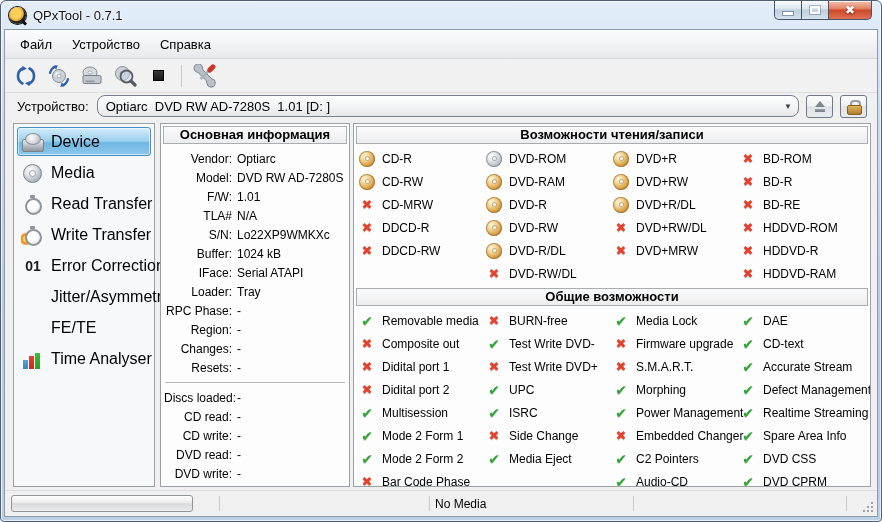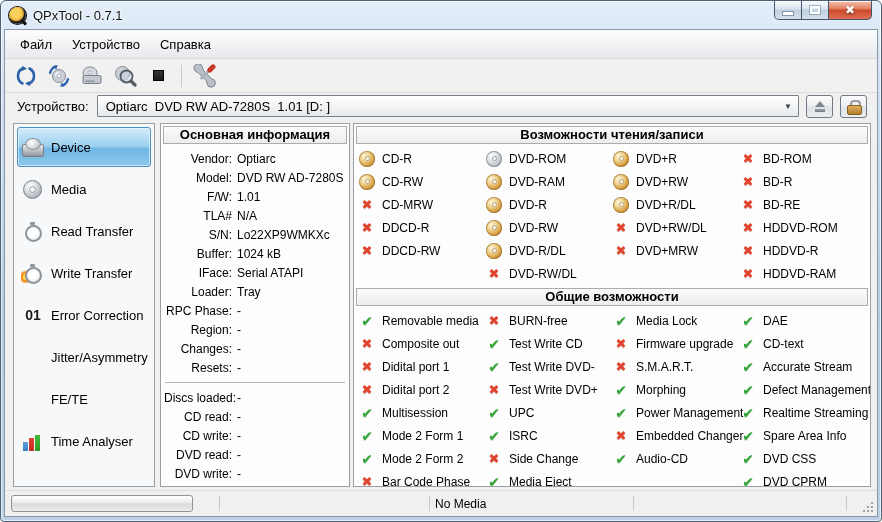--- a/index.html
+++ b/index.html
@@ -47,21 +47,21 @@
     background:#f1f1f1;border-bottom:1px solid #dddddd;}
   .tb-btn{width:30px;height:28px;border:none;background:transparent;padding:0;
     display:flex;align-items:center;justify-content:center;cursor:default;}
   .tb-sep{width:1px;height:22px;background:#c8c8c8;margin:0 5px;flex:none;}
   .stop-sq{width:11px;height:11px;background:linear-gradient(#3a3a3a,#161616);
     box-shadow:inset 0 0 0 1px #000;}
 
   
   .device-bar{height:28px;flex:none;display:flex;align-items:center;padding:0 10px 2px 12px;}
   .dev-label{font-size:13px;margin-right:8px;flex:none;}
-  .combo{flex:1;height:22px;border:1px solid #78828e;border-radius:1px;
+  .combo{flex:1;height:22px;border:1px solid #78828e;border-radius:8px;
     background:linear-gradient(#ffffff,#f2f3f4 55%,#e6e8ea);
     display:flex;align-items:center;padding:0 6px 0 8px;cursor:default;}
   .combo-text{flex:1;font-size:13px;white-space:pre;overflow:hidden;}
   .combo-arrow{font-size:8px;color:#39404a;flex:none;margin-left:6px;}
   .sq-btn{width:27px;height:23px;margin-left:7px;border:1px solid #707a85;border-radius:3px;
     background:linear-gradient(#fdfdfd,#eef0f2 45%,#dfe2e6 52%,#eaedf0);
     display:flex;align-items:center;justify-content:center;padding:0;cursor:default;flex:none;}
   .eject-ico{position:relative;width:12px;height:11px;}
   .eject-ico::before{content:"";position:absolute;left:1px;top:0;
     border-left:5px solid transparent;border-right:5px solid transparent;
@@ -73,22 +73,22 @@
     border:2px solid #989da3;border-bottom:none;border-radius:4px 4px 0 0;}
   .lock-ico::after{content:"";position:absolute;left:0;top:5px;width:13px;height:8px;
     background:linear-gradient(#e2b160,#b07f2e);border:1px solid #85601d;border-radius:2px;}
 
   
   .main{flex:1;display:flex;padding:2px 6px 0 8px;min-height:0;}
 
   
   .sidebar{width:142px;flex:none;margin-right:5px;margin-bottom:3px;
     border:1px solid #9aa0a6;background:#f7f8f9;padding:2px;}
-  .side-item{height:40px;margin:1px 1px 2px 1px;display:flex;align-items:center;
-    padding:12px 3px;border:1px solid transparent;border-radius:3px;font-size:13px;cursor:default;}
+  .side-item{height:29px;margin:1px 1px 2px 1px;display:flex;align-items:center;
+    padding:12px 3px;border:1px solid transparent;border-radius:3px;font-size:16px;cursor:default;}
   .side-item.selected{background:linear-gradient(#d3ecfb,#9bd0ef 48%,#6fb7e4 55%,#8ec8ea);
     border-color:#4a90c2;box-shadow:inset 0 0 0 1px rgba(255,255,255,.55);}
   .side-ico{width:24px;height:20px;margin-right:6px;position:relative;flex:none;
     display:flex;align-items:center;justify-content:center;}
   .side-label{white-space:nowrap;}
 
   
   .st-drive::before{content:"";position:absolute;left:1px;top:7px;width:20px;height:11px;
     background:linear-gradient(#eceef0,#b9bec4 55%,#8f969e);border:1px solid #7a8087;border-radius:2px;}
   .st-drive::after{content:"";position:absolute;left:4px;top:1px;width:14px;height:10px;
@@ -549,24 +549,20 @@
     <span class="cap-ico st-cross"></span>
     <span class="cap-label">Bar Code Phase</span>
   </div>
 </div>
           <div class="cap-col">
   <div class="cap-item">
     <span class="cap-ico st-cross"></span>
     <span class="cap-label">BURN-free</span>
   </div>
 
-  <div class="cap-item">
-    <span class="cap-ico st-check"></span>
-    <span class="cap-label">Test Write CD</span>
-  </div>
 
   <div class="cap-item">
     <span class="cap-ico st-check"></span>
     <span class="cap-label">Test Write DVD-</span>
   </div>
 
   <div class="cap-item">
     <span class="cap-ico st-cross"></span>
     <span class="cap-label">Test Write DVD+</span>
   </div>
@@ -615,20 +611,24 @@
   <div class="cap-item">
     <span class="cap-ico st-check"></span>
     <span class="cap-label">Power Management</span>
   </div>
 
   <div class="cap-item">
     <span class="cap-ico st-cross"></span>
     <span class="cap-label">Embedded Changer</span>
   </div>
 
+  <div class="cap-item">
+    <span class="cap-ico st-check"></span>
+    <span class="cap-label">C2 Pointers</span>
+  </div>
 
   <div class="cap-item">
     <span class="cap-ico st-check"></span>
     <span class="cap-label">Audio-CD</span>
   </div>
 </div>
           <div class="cap-col">
   <div class="cap-item">
     <span class="cap-ico st-check"></span>
     <span class="cap-label">DAE</span>

